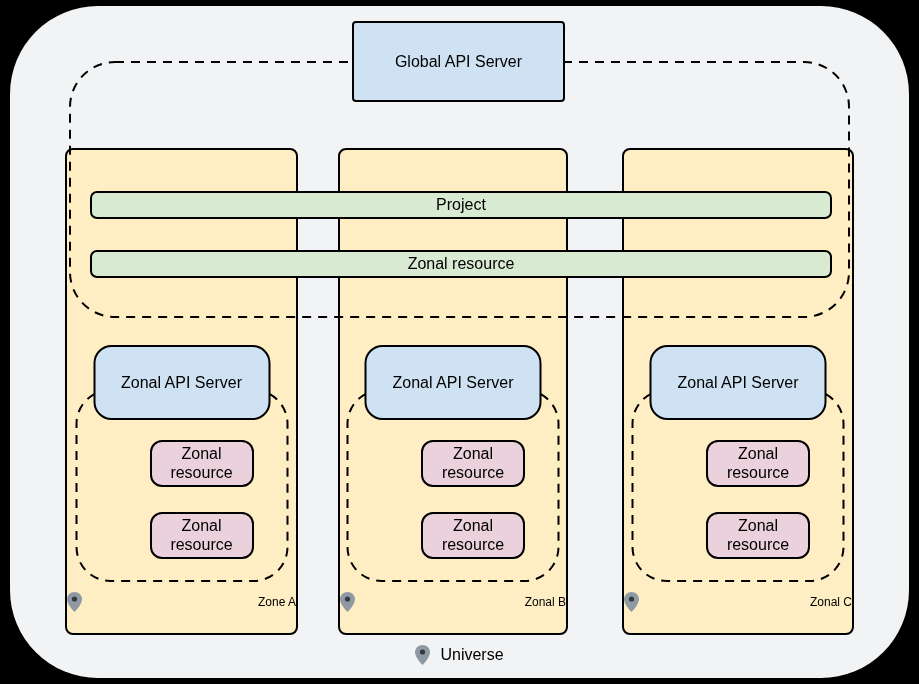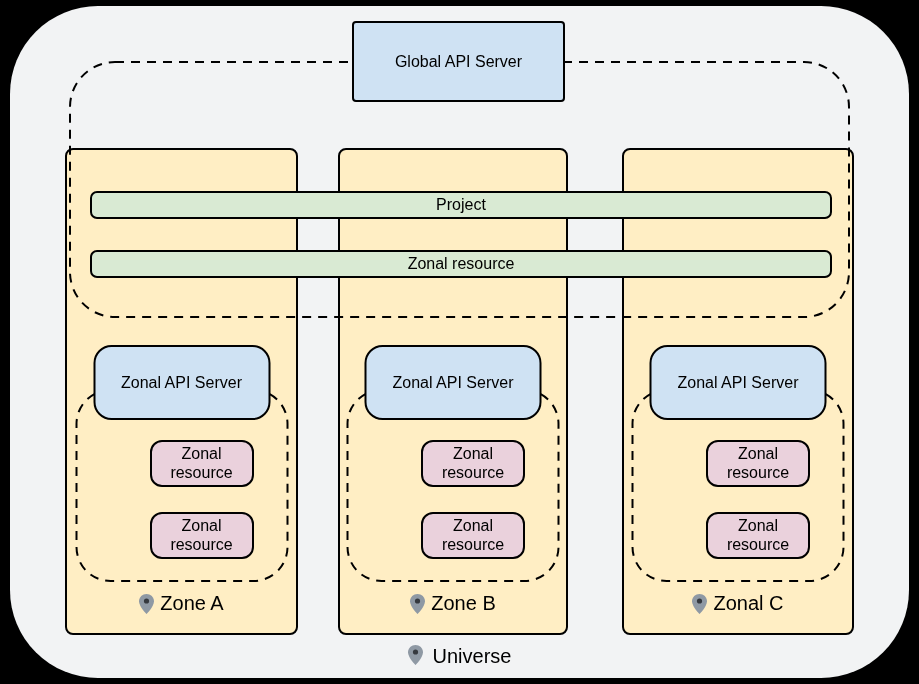--- a/index.html
+++ b/index.html
@@ -85,23 +85,23 @@
     z-index: 2;
     box-sizing: border-box;
     margin-left: 20px;
   }
   .resource-1 { top: 290px; }
   .resource-2 { top: 362px; }
   .zone-label {
     position: absolute;
     top: 442px;
     left: 0; right: 0;
-    display: flex; align-items: center; justify-content: center;
+    display: flex; align-items: center; justify-content: space-between;
     gap: 6px;
-    font-size: 20px;
+    font-size: 12px;
     z-index: 2;
   }
   .bar {
     position: absolute;
     left: 90px;
     width: 742px; height: 28px;
     background: var(--bar-bg, #d9ead3);
     border: 2px solid var(--outline, #000000);
     border-radius: 7px;
     display: flex; align-items: center; justify-content: center;
@@ -121,23 +121,23 @@
     display: flex; align-items: center; justify-content: center;
     font-size: 16px;
     z-index: 4;
     box-sizing: border-box;
     text-align: center;
   }
   .universe-label {
     position: absolute;
     top: 645px;
     left: 0; right: 0;
-    display: flex; justify-content: center;
+    display: flex; align-items: center; justify-content: center;
     gap: 10px;
-    font-size: 20px;
+    font-size: 16px;
     z-index: 2;
   }
   .pin-body { fill: var(--pin-gray, #8f99a4); }
   .pin-dot  { fill: var(--pin-dot, #35393f); }
 </style>
 </head>
 <body>
 
 <div class="canvas">
 
@@ -180,21 +180,21 @@
       <span>Zonal resource</span>
     </div>
     <div class="resource resource-2">
       <span>Zonal resource</span>
     </div>
     <div class="zone-label">
       <svg width="15" height="20" viewBox="0 0 15 20">
         <path class="pin-body" d="M7.5 0C3.4 0 0 3.2 0 7.2 0 12.6 7.5 20 7.5 20S15 12.6 15 7.2C15 3.2 11.6 0 7.5 0Z"></path>
         <circle class="pin-dot" cx="7.5" cy="7" r="2.6"></circle>
       </svg>
-      <span>Zone B</span>
+      <span>Zonal B</span>
     </div>
   </div>
 
   <div class="zone zone-c">
     <svg class="inner-dashed" width="215" height="195">
       <rect x="2" y="2" width="211" height="191" rx="34"></rect>
     </svg>
     <div class="zonal-api">
       <span>Zonal API Server</span>
     </div>

